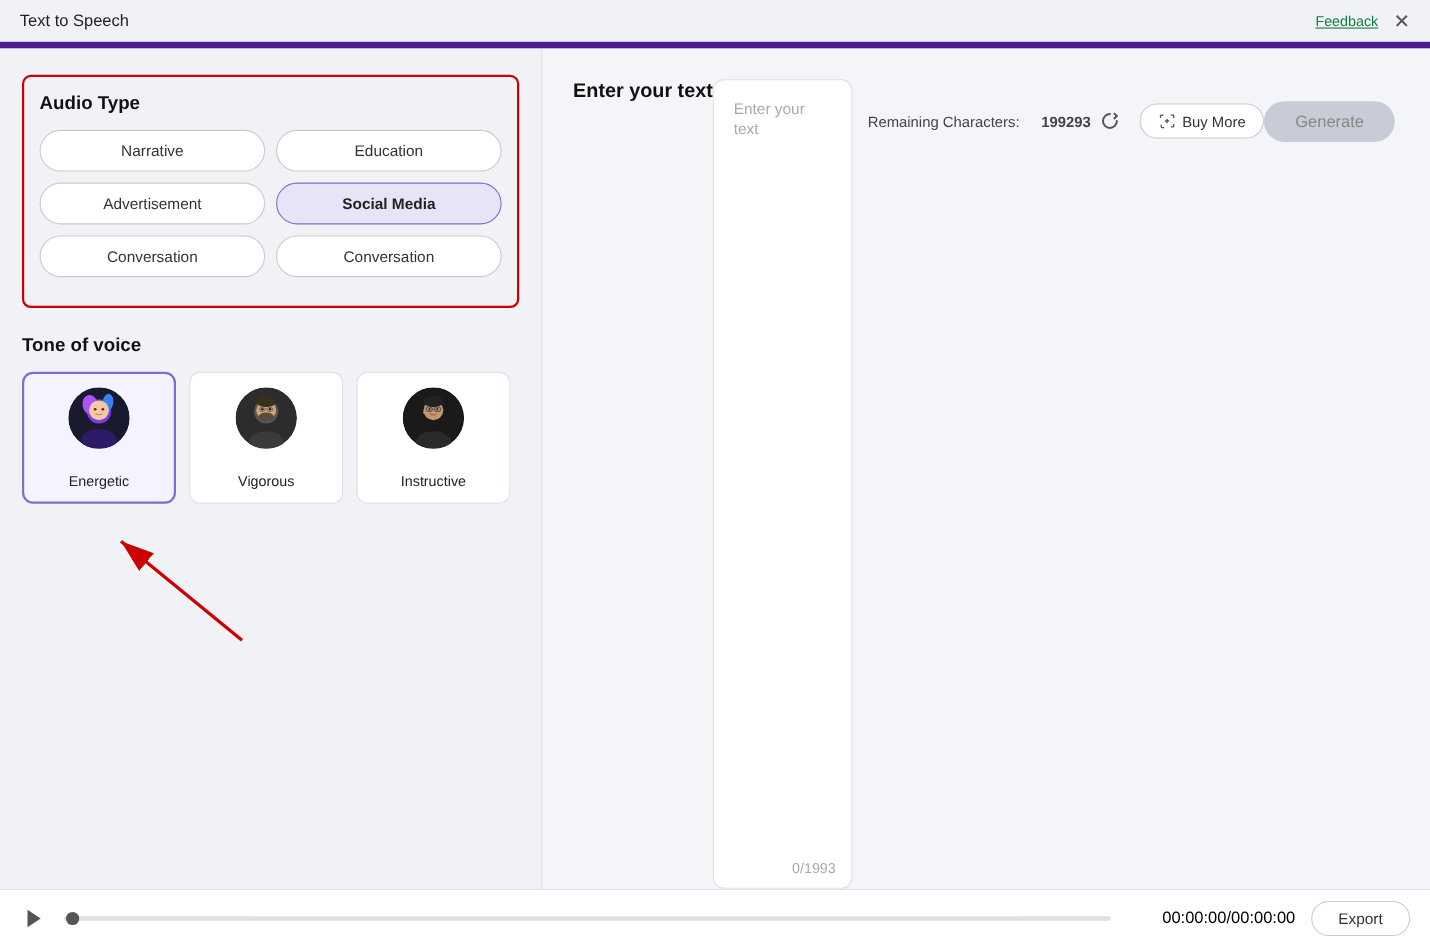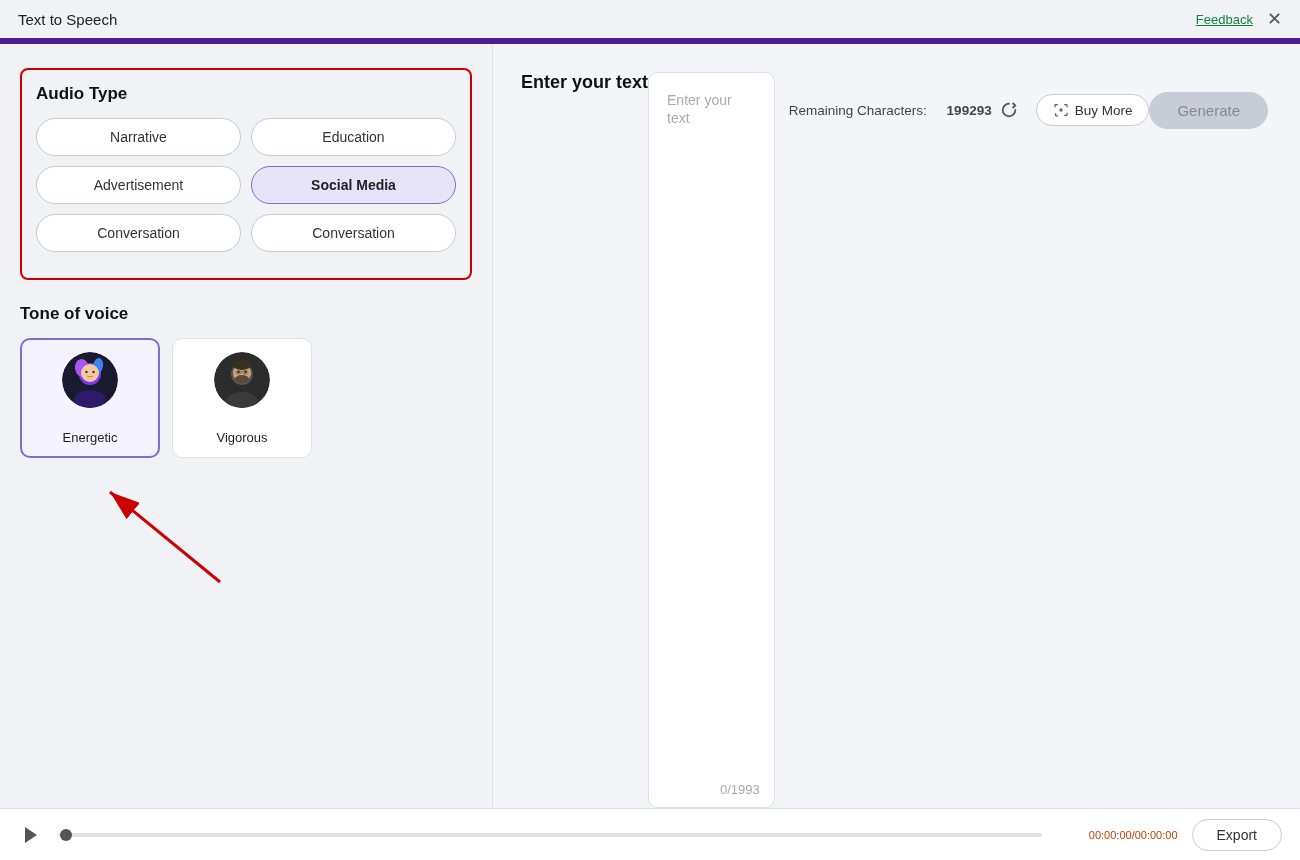--- a/index.html
+++ b/index.html
@@ -272,22 +272,22 @@
     .progress-dot {
       width: 12px;
       height: 12px;
       background: #555;
       border-radius: 50%;
       position: absolute;
       top: -4px;
       left: 2px;
     }
     .time-display {
-      font-size: 11px;
-      color: #c2410c;
+      font-size: 15px;
+      color: #000000;
       white-space: nowrap;
       padding-left: 33px;
     }
     .export-btn {
       padding: 7px 24px;
       border-radius: 999px;
       border: 1.5px solid #ccc;
       background: #fff;
       font-size: 14px;
       color: #333;
@@ -360,20 +360,42 @@
               <ellipse cx="28" cy="13" rx="9" ry="5" fill="#3a3020"></ellipse>
 
               <rect x="22" y="18.5" width="5" height="3.5" rx="1.5" fill="none" stroke="#666" stroke-width="0.8"></rect>
               <rect x="29" y="18.5" width="5" height="3.5" rx="1.5" fill="none" stroke="#666" stroke-width="0.8"></rect>
               <line x1="27" y1="20" x2="29" y2="20" stroke="#666" stroke-width="0.8"></line>
             </svg>
           </div>
           <span class="tone-label">Vigorous</span>
         </div>
 
+        <div class="tone-card">
+          <div class="tone-avatar">
+            <svg viewBox="0 0 56 56" xmlns="http://www.w3.org/2000/svg">
+              <circle cx="28" cy="28" r="28" fill="#1a1a1a"></circle>
+              <ellipse cx="28" cy="50" rx="16" ry="10" fill="#2a2a2a"></ellipse>
+
+              <circle cx="28" cy="21" r="9" fill="#c8956a"></circle>
+
+              <rect x="21.5" y="18" width="5.5" height="4" rx="2" fill="none" stroke="#555" stroke-width="1"></rect>
+              <rect x="29" y="18" width="5.5" height="4" rx="2" fill="none" stroke="#555" stroke-width="1"></rect>
+              <line x1="27" y1="20" x2="29" y2="20" stroke="#555" stroke-width="1"></line>
+              <circle cx="24.5" cy="20" r="1" fill="#333"></circle>
+              <circle cx="31.5" cy="20" r="1" fill="#333"></circle>
+
+              <ellipse cx="28" cy="13" rx="9" ry="5" fill="#222"></ellipse>
+              <path d="M25 24 Q28 26.5 31 24" stroke="#a06040" stroke-width="1" fill="none"></path>
+
+              <circle cx="19.5" cy="23" r="1" fill="#aaa"></circle>
+            </svg>
+          </div>
+          <span class="tone-label">Instructive</span>
+        </div>
 
       </div>
     </div>
 
     <div class="arrow-container">
       <svg class="red-arrow" width="160" height="120" viewBox="0 0 160 120">
         <defs>
           <marker id="arrowhead" markerWidth="10" markerHeight="7" refX="10" refY="3.5" orient="auto">
             <polygon points="0 0, 10 3.5, 0 7" fill="#cc0000"></polygon>
           </marker>

